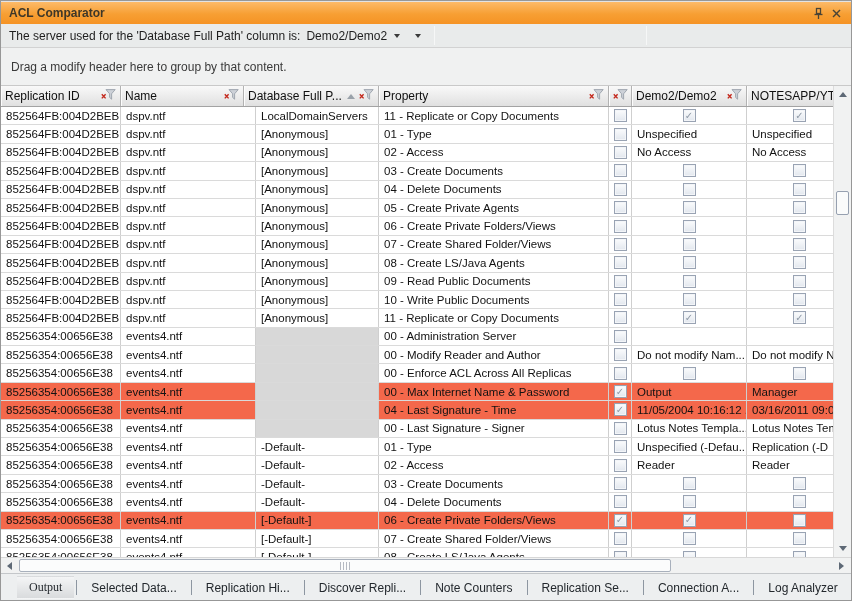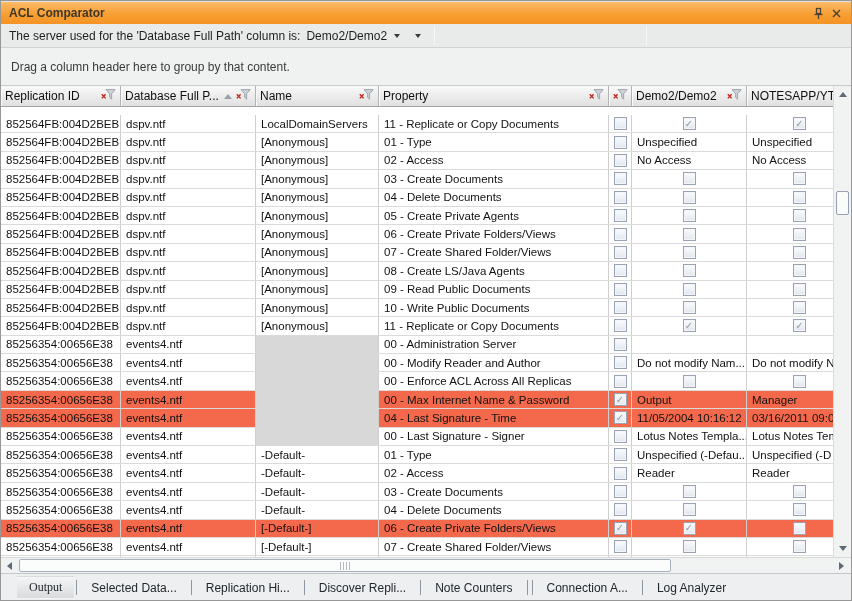--- a/index.html
+++ b/index.html
@@ -24,21 +24,21 @@
 
   
   .grid-area { flex:0 0 471px; height:471px; display:flex; background:#fff; }
   .grid { width:834px; overflow:hidden; }
   .ghead { height:21px; display:flex; background:linear-gradient(#f9f9f9,#e0e0e0); border-bottom:1px solid #a3a3a3; }
   .hcell { border-right:1px solid #b2b2b2; box-shadow:inset 1px 0 0 #fdfdfd; display:flex; align-items:center; padding:0 4px; font-size:12px; color:#101010; position:relative; white-space:nowrap; overflow:hidden; }
   .hcell .hlabel { flex:1; overflow:hidden; white-space:nowrap; }
   .sort-asc { width:0; height:0; border-left:4px solid transparent; border-right:4px solid transparent; border-bottom:5px solid #9aa2aa; margin:0 4px 0 2px; }
   .filter-icon { flex:0 0 auto; }
 
-  .gbody { height:450px; overflow:hidden; background:#fff;margin-top:8px; }
+  .gbody { height:450px; overflow:hidden; background:#fff; }
   .grow { display:flex; height:18.4px; border-bottom:1px solid #dadada; background:#fff; }
   .gcell { border-right:1px solid #cfcfcf; font-size:11.5px; color:#121212; padding:0 5px; display:flex; align-items:center; white-space:nowrap; overflow:hidden; }
   .grow.red .gcell { background:#f4684b; }
   .gcell.gray { background:#d8d8d8 !important; }
   .gcell.center { justify-content:center; padding:0; }
 
   .cb { width:13px; height:13px; flex:0 0 13px; border:1px solid #99a3b3; background:linear-gradient(#fbfcfd,#e2e7ee); box-shadow:inset 0 0 0 1px #f3f5f8; display:flex; align-items:center; justify-content:center; }
   .cb.on::after { content:"\2713"; font-size:10px; color:#8e99a6; line-height:1; }
 
   
@@ -91,48 +91,48 @@
   <div class="toolbar">
     <span>The server used for the 'Database Full Path' column is:</span>
     <span class="combo-value">Demo2/Demo2</span>
     <span class="dd"></span>
     <span class="dd dd2"></span>
     <span class="tsep" style="left:433px;"></span>
     <span class="tsep" style="left:645px;"></span>
   </div>
 
   <div class="groupbar">
-    <span>Drag a column header here to group by that content.</span>
+    <span>Drag a modify header here to group by that content.</span>
   </div>
 
   <div class="grid-area">
     <div class="grid">
       <div class="ghead" id="ghead">
           <div class="hcell" style="width: 120px; flex: 0 0 120px;">
             <span class="hlabel">Replication ID</span>
             <span><svg class="filter-icon" width="15" height="11" viewBox="0 0 15 11">
                 <path d="M5 0.6 L14.2 0.6 L10.6 4.8 L10.6 10.2 L8.6 8.4 L8.6 4.8 Z" fill="#cdd1d8" stroke="#99a0aa" stroke-width="0.9"></path>
                 <path d="M0.8 5.2 L4.6 9.4 M4.6 5.2 L0.8 9.4" stroke="#c42a1e" stroke-width="1.4"></path>
               </svg></span>
           </div>
+          <div class="hcell" style="width: 123px; flex: 0 0 123px;">
+            <span class="hlabel">Name</span>
+            <span><svg class="filter-icon" width="15" height="11" viewBox="0 0 15 11">
+                <path d="M5 0.6 L14.2 0.6 L10.6 4.8 L10.6 10.2 L8.6 8.4 L8.6 4.8 Z" fill="#cdd1d8" stroke="#99a0aa" stroke-width="0.9"></path>
+                <path d="M0.8 5.2 L4.6 9.4 M4.6 5.2 L0.8 9.4" stroke="#c42a1e" stroke-width="1.4"></path>
+              </svg></span>
+          </div>
           <div class="hcell" style="width: 135px; flex: 0 0 135px;">
             <span class="hlabel">Database Full P...</span>
             <span class="sort-asc"></span>
             <span><svg class="filter-icon" width="15" height="11" viewBox="0 0 15 11">
                 <path d="M5 0.6 L14.2 0.6 L10.6 4.8 L10.6 10.2 L8.6 8.4 L8.6 4.8 Z" fill="#cdd1d8" stroke="#99a0aa" stroke-width="0.9"></path>
                 <path d="M0.8 5.2 L4.6 9.4 M4.6 5.2 L0.8 9.4" stroke="#c42a1e" stroke-width="1.4"></path>
               </svg></span>
           </div>
-          <div class="hcell" style="width: 123px; flex: 0 0 123px;">
-            <span class="hlabel">Name</span>
-            <span><svg class="filter-icon" width="15" height="11" viewBox="0 0 15 11">
-                <path d="M5 0.6 L14.2 0.6 L10.6 4.8 L10.6 10.2 L8.6 8.4 L8.6 4.8 Z" fill="#cdd1d8" stroke="#99a0aa" stroke-width="0.9"></path>
-                <path d="M0.8 5.2 L4.6 9.4 M4.6 5.2 L0.8 9.4" stroke="#c42a1e" stroke-width="1.4"></path>
-              </svg></span>
-          </div>
           <div class="hcell" style="width: 230px; flex: 0 0 230px;">
             <span class="hlabel">Property</span>
             <span><svg class="filter-icon" width="15" height="11" viewBox="0 0 15 11">
                 <path d="M5 0.6 L14.2 0.6 L10.6 4.8 L10.6 10.2 L8.6 8.4 L8.6 4.8 Z" fill="#cdd1d8" stroke="#99a0aa" stroke-width="0.9"></path>
                 <path d="M0.8 5.2 L4.6 9.4 M4.6 5.2 L0.8 9.4" stroke="#c42a1e" stroke-width="1.4"></path>
               </svg></span>
           </div>
           <div class="hcell" style="width: 23px; flex: 0 0 23px;">
             <span style="margin: 0px auto;"><svg class="filter-icon" width="15" height="11" viewBox="0 0 15 11">
                 <path d="M5 0.6 L14.2 0.6 L10.6 4.8 L10.6 10.2 L8.6 8.4 L8.6 4.8 Z" fill="#cdd1d8" stroke="#99a0aa" stroke-width="0.9"></path>
@@ -395,21 +395,21 @@
           </div>
           <div class="grow">
             <div class="gcell" style="width: 120px; flex: 0 0 120px;">85256354:00656E38</div>
             <div class="gcell" style="width: 135px; flex: 0 0 135px;">events4.ntf</div>
             <div class="gcell" style="width: 123px; flex: 0 0 123px;">-Default-</div>
             <div class="gcell" style="width: 230px; flex: 0 0 230px;">01 - Type</div>
             <div class="gcell center" style="width: 23px; flex: 0 0 23px;">
               <span class="cb"></span>
             </div>
             <div class="gcell" style="width: 115px; flex: 0 0 115px;">Unspecified (-Defau...</div>
-            <div class="gcell" style="width: 106px; flex: 0 0 106px;">Unspecified (-D</div>
+            <div class="gcell" style="width: 106px; flex: 0 0 106px;">Replication (-D</div>
           </div>
           <div class="grow">
             <div class="gcell" style="width: 120px; flex: 0 0 120px;">85256354:00656E38</div>
             <div class="gcell" style="width: 135px; flex: 0 0 135px;">events4.ntf</div>
             <div class="gcell" style="width: 123px; flex: 0 0 123px;">-Default-</div>
             <div class="gcell" style="width: 230px; flex: 0 0 230px;">02 - Access</div>
             <div class="gcell center" style="width: 23px; flex: 0 0 23px;">
               <span class="cb"></span>
             </div>
             <div class="gcell" style="width: 115px; flex: 0 0 115px;">Reader</div>
@@ -521,19 +521,20 @@
       <span class="tab first">Output</span>
       <span class="tabdiv"></span>
       <span class="tab">Selected Data...</span>
       <span class="tabdiv"></span>
       <span class="tab">Replication Hi...</span>
       <span class="tabdiv"></span>
       <span class="tab">Discover Repli...</span>
       <span class="tabdiv"></span>
       <span class="tab">Note Counters</span>
       <span class="tabdiv"></span>
+      <span class="tab">Replication Se...</span>
       <span class="tabdiv"></span>
       <span class="tab">Connection A...</span>
       <span class="tabdiv"></span>
       <span class="tab">Log Analyzer</span>
     </div>
 
 </div>
 
 </body></html>

